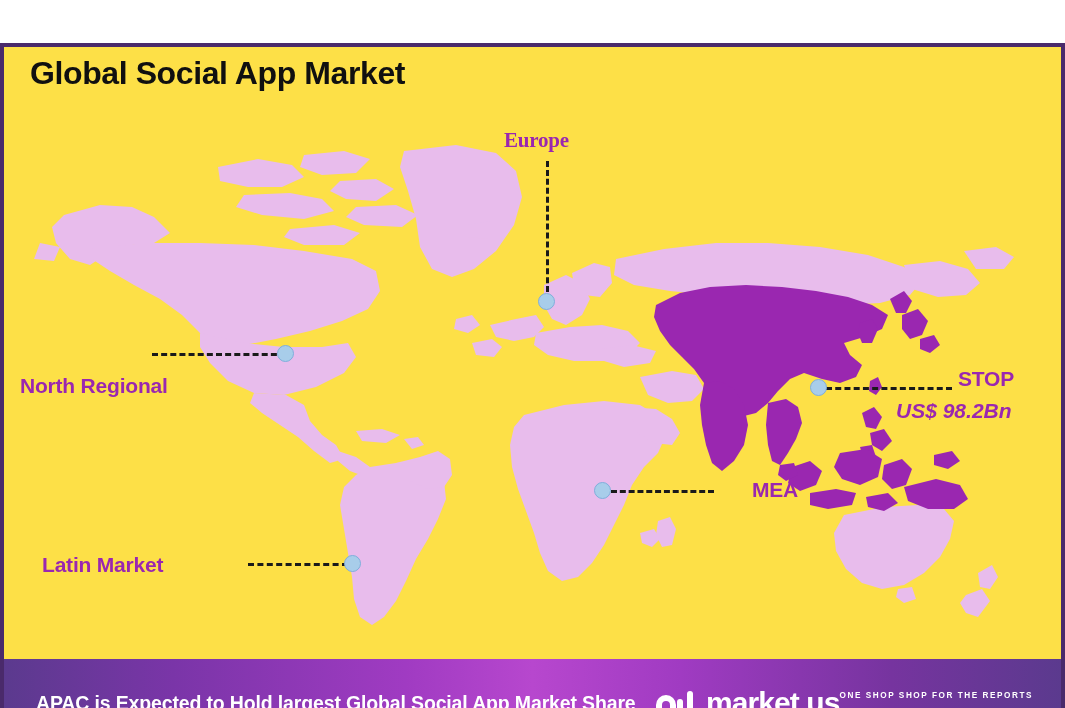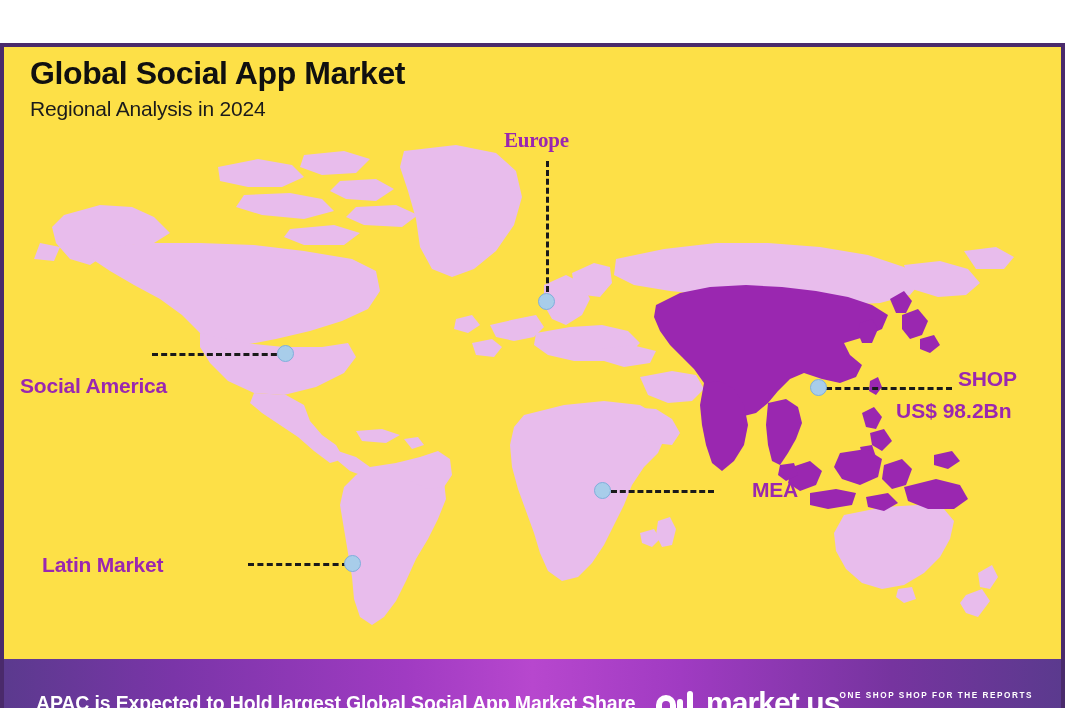--- a/index.html
+++ b/index.html
@@ -50,20 +50,21 @@
     white-space:nowrap;
     letter-spacing:-0.2px;
     pointer-events:auto;
   }
   .region-value {
     position:absolute;
     font-size:21px; font-weight:bold;
     color:#9A27B0;
     white-space:nowrap;
     pointer-events:auto;
+    font-style:italic;
   }
   .leader {
     position:absolute;
     pointer-events:auto;
   }
   .leader.h {
     height:0;
     border-top:3px dashed #1a1a1a;
   }
   .leader.v {
@@ -115,21 +116,20 @@
     white-space:nowrap;
   }
 </style>
 </head>
 <body>
 
 <div id="frame">
 
   <div id="header">
     <div id="title">Global Social App Market</div>
-    <div id="subtitle">Regional Analysis in 2024</div>
   </div>
 
   <div id="map-wrap">
     <svg id="world-map" viewBox="0 0 1057 620" preserveAspectRatio="xMidYMid meet">
       <g fill="#E8BCEC">
 
         <path d="M60 168 L96 158 L128 160 L150 170 L166 186 L150 196 L128 198 L104 206 L86 218 L66 212 L52 196 L48 180 Z"></path>
         <path d="M36 196 L56 200 L50 214 L30 212 Z"></path>
 
         <path d="M214 120 L254 112 L288 118 L300 130 L278 140 L244 140 L216 134 Z"></path>
@@ -213,29 +213,29 @@
 
         <path d="M776 418 L790 416 L794 428 L782 434 L774 428 Z"></path>
       </g>
     </svg>
   </div>
 
   <div id="annotations">
 
     <div class="leader h" style="left:148px; top:306px; width:134px;"></div>
     <div class="marker" style="left:273px; top:298px;"></div>
-    <div class="region-label" style="left:16px; top:327px;">Social America</div>
+    <div class="region-label" style="left:16px; top:327px;">North Regional</div>
 
     <div class="leader v" style="left:542px; top:114px; height:140px;"></div>
     <div class="marker" style="left:534px; top:246px;"></div>
     <div class="region-label" style="left:500px; top:81px;font-family:Liberation Serif, serif;">Europe</div>
 
     <div class="leader h" style="left:822px; top:340px; width:126px;"></div>
     <div class="marker" style="left:806px; top:332px;"></div>
-    <div class="region-label" style="left:954px; top:320px;">SHOP</div>
+    <div class="region-label" style="left:954px; top:320px;">STOP</div>
     <div class="region-value" style="left:892px; top:352px;">US$ 98.2Bn</div>
 
     <div class="leader h" style="left:607px; top:443px; width:103px;"></div>
     <div class="marker" style="left:590px; top:435px;"></div>
     <div class="region-label" style="left:748px; top:431px;">MEA</div>
 
     <div class="leader h" style="left:244px; top:516px; width:100px;"></div>
     <div class="marker" style="left:340px; top:508px;"></div>
     <div class="region-label" style="left:38px; top:506px;">Latin Market</div>
   </div>

